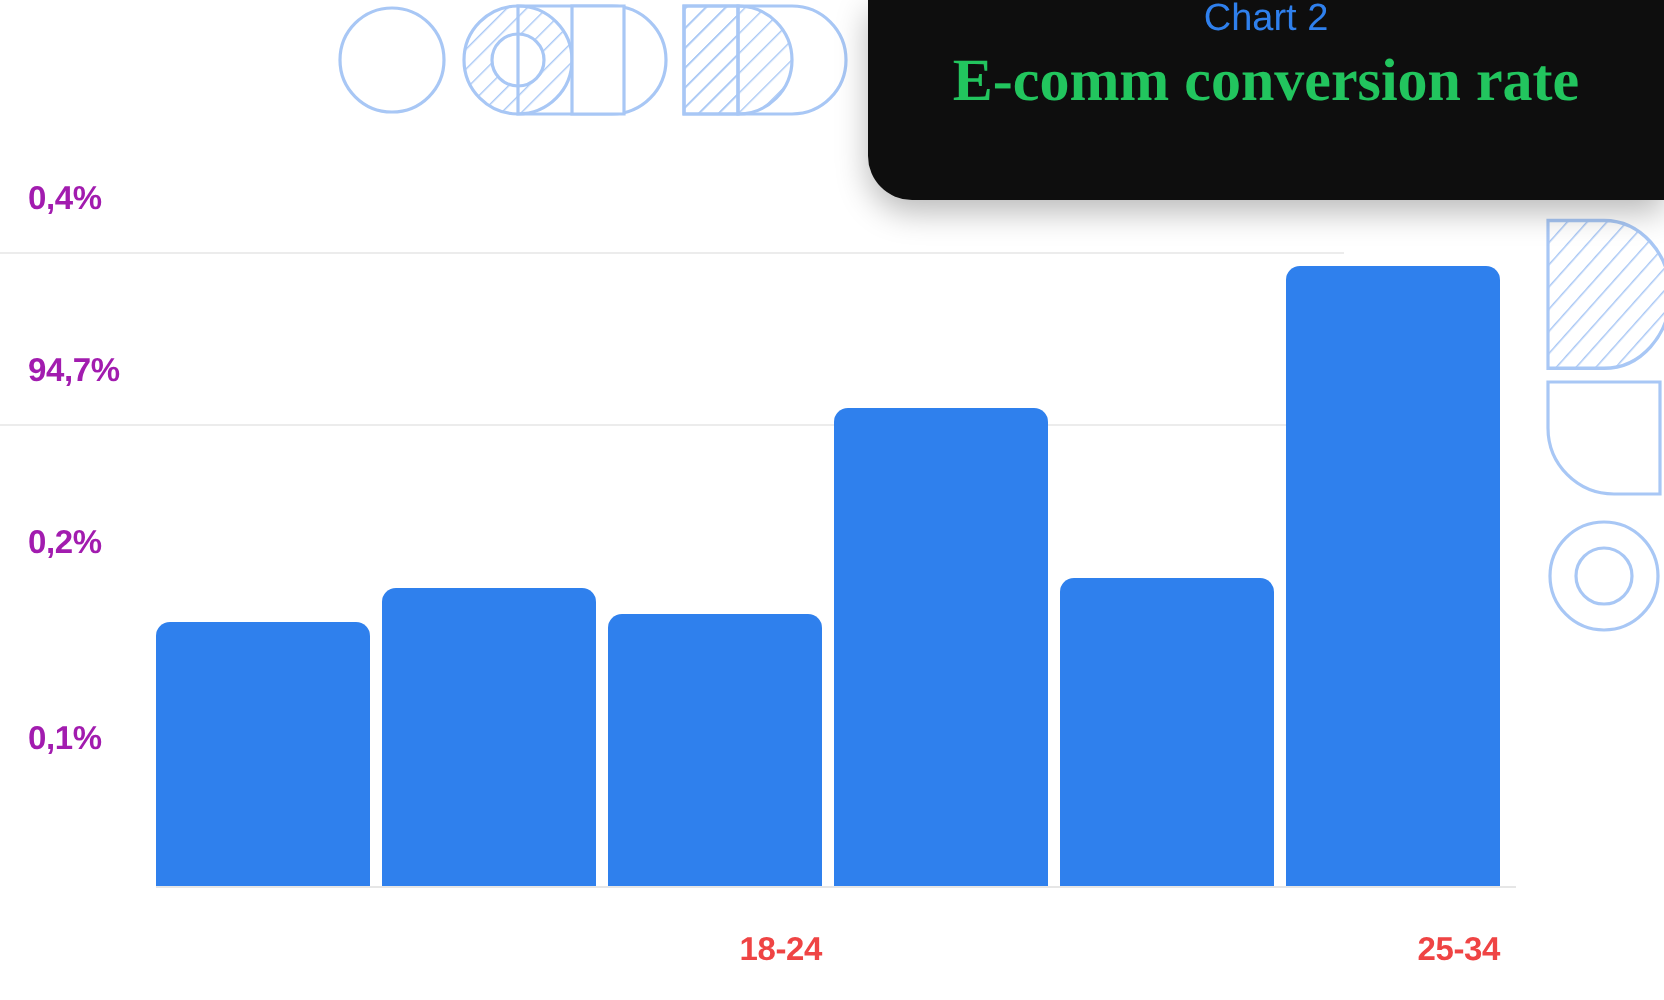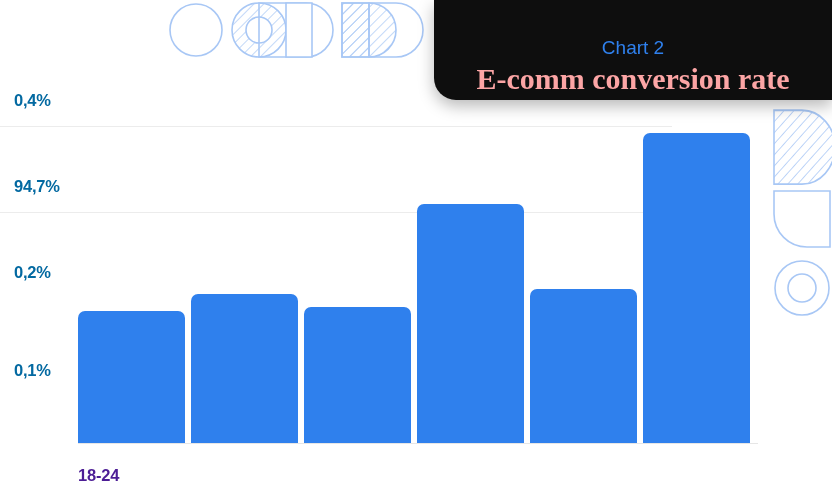--- a/index.html
+++ b/index.html
@@ -55,21 +55,21 @@
     width: 680px;
     height: 1px;
     background: #e6e6e6;
   }
 
   .ylabel {
     position: absolute;
     left: 14px;
     font-size: 16.5px;
     font-weight: bold;
-    color: #0369a1;
+    color: #a21caf;
     letter-spacing: -0.2px;
     transform: translateY(-50%);
     white-space: nowrap;
   }
 
   .bars {
     position: absolute;
     left: 78px;
     top: 60px;
     width: 672px;
@@ -87,53 +87,53 @@
   .xlabels {
     position: absolute;
     left: 78px;
     top: 466px;
     width: 672px;
     display: flex;
     gap: 6px;
   }
   .xlabel {
     flex: 1 1 0;
-    text-align: left;
+    text-align: right;
     font-size: 16.5px;
     font-weight: bold;
-    color: #4c1d95;
+    color: #ef4444;
     letter-spacing: -0.2px;
   }
 
   
   .title-card {
     position: absolute;
     left: 434px;
     top: 0;
     width: 398px;
     height: 100px;
     background: #0e0e0e;
     border-radius: 0 0 0 22px;
     box-shadow: 0 6px 16px rgba(0,0,0,0.28);
     display: flex;
     flex-direction: column;
     align-items: center;
-    justify-content: flex-end;
+    justify-content: flex-start;
     box-sizing: border-box;
     padding-bottom: 4px;
   }
   .title-kicker {
     color: #2f80ed;
     font-size: 19px;
     font-family: "Liberation Sans", sans-serif;
     line-height: 1.1;
     margin-bottom: 3px;
   }
   .title-main {
-    color: #fca5a5;
+    color: #22c55e;
     font-family: "Liberation Serif", serif;
     font-weight: bold;
     font-size: 30px;
     line-height: 1.15;
     white-space: nowrap;
   }
 </style>
 </head>
 <body>
 
@@ -193,20 +193,21 @@
     <div class="bar" style="height:132px;"></div>
     <div class="bar" style="height:149px;"></div>
     <div class="bar" style="height:136px;"></div>
     <div class="bar" style="height:239px;"></div>
     <div class="bar" style="height:154px;"></div>
     <div class="bar" style="height:310px;"></div>
   </div>
 
   <div class="xlabels">
     <div class="xlabel">18-24</div>
+    <div class="xlabel">25-34</div>
   </div>
 
 </div>
 
 <div class="title-card">
   <div class="title-kicker">Chart 2</div>
   <div class="title-main">E-comm conversion rate</div>
 </div>
 
 </body></html>

